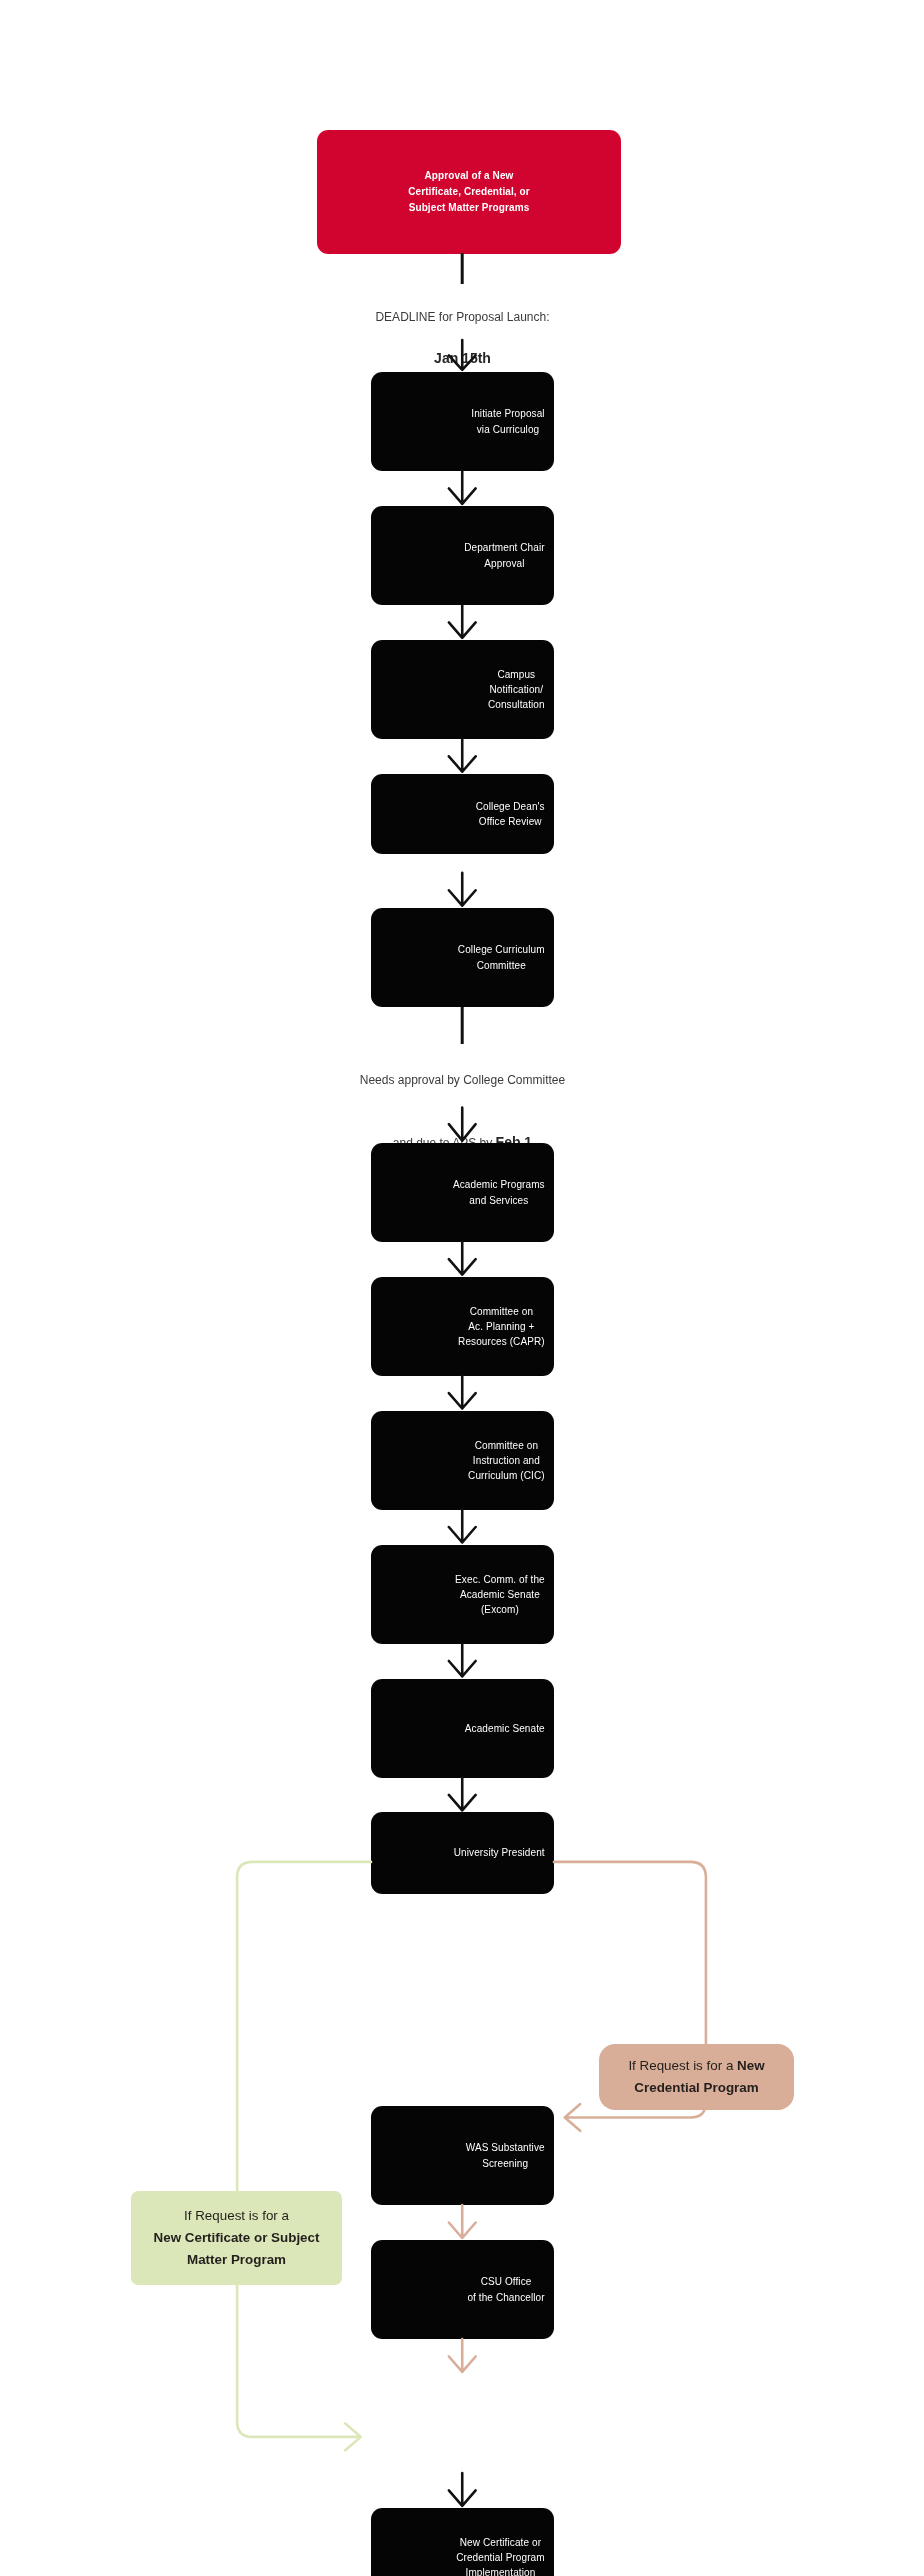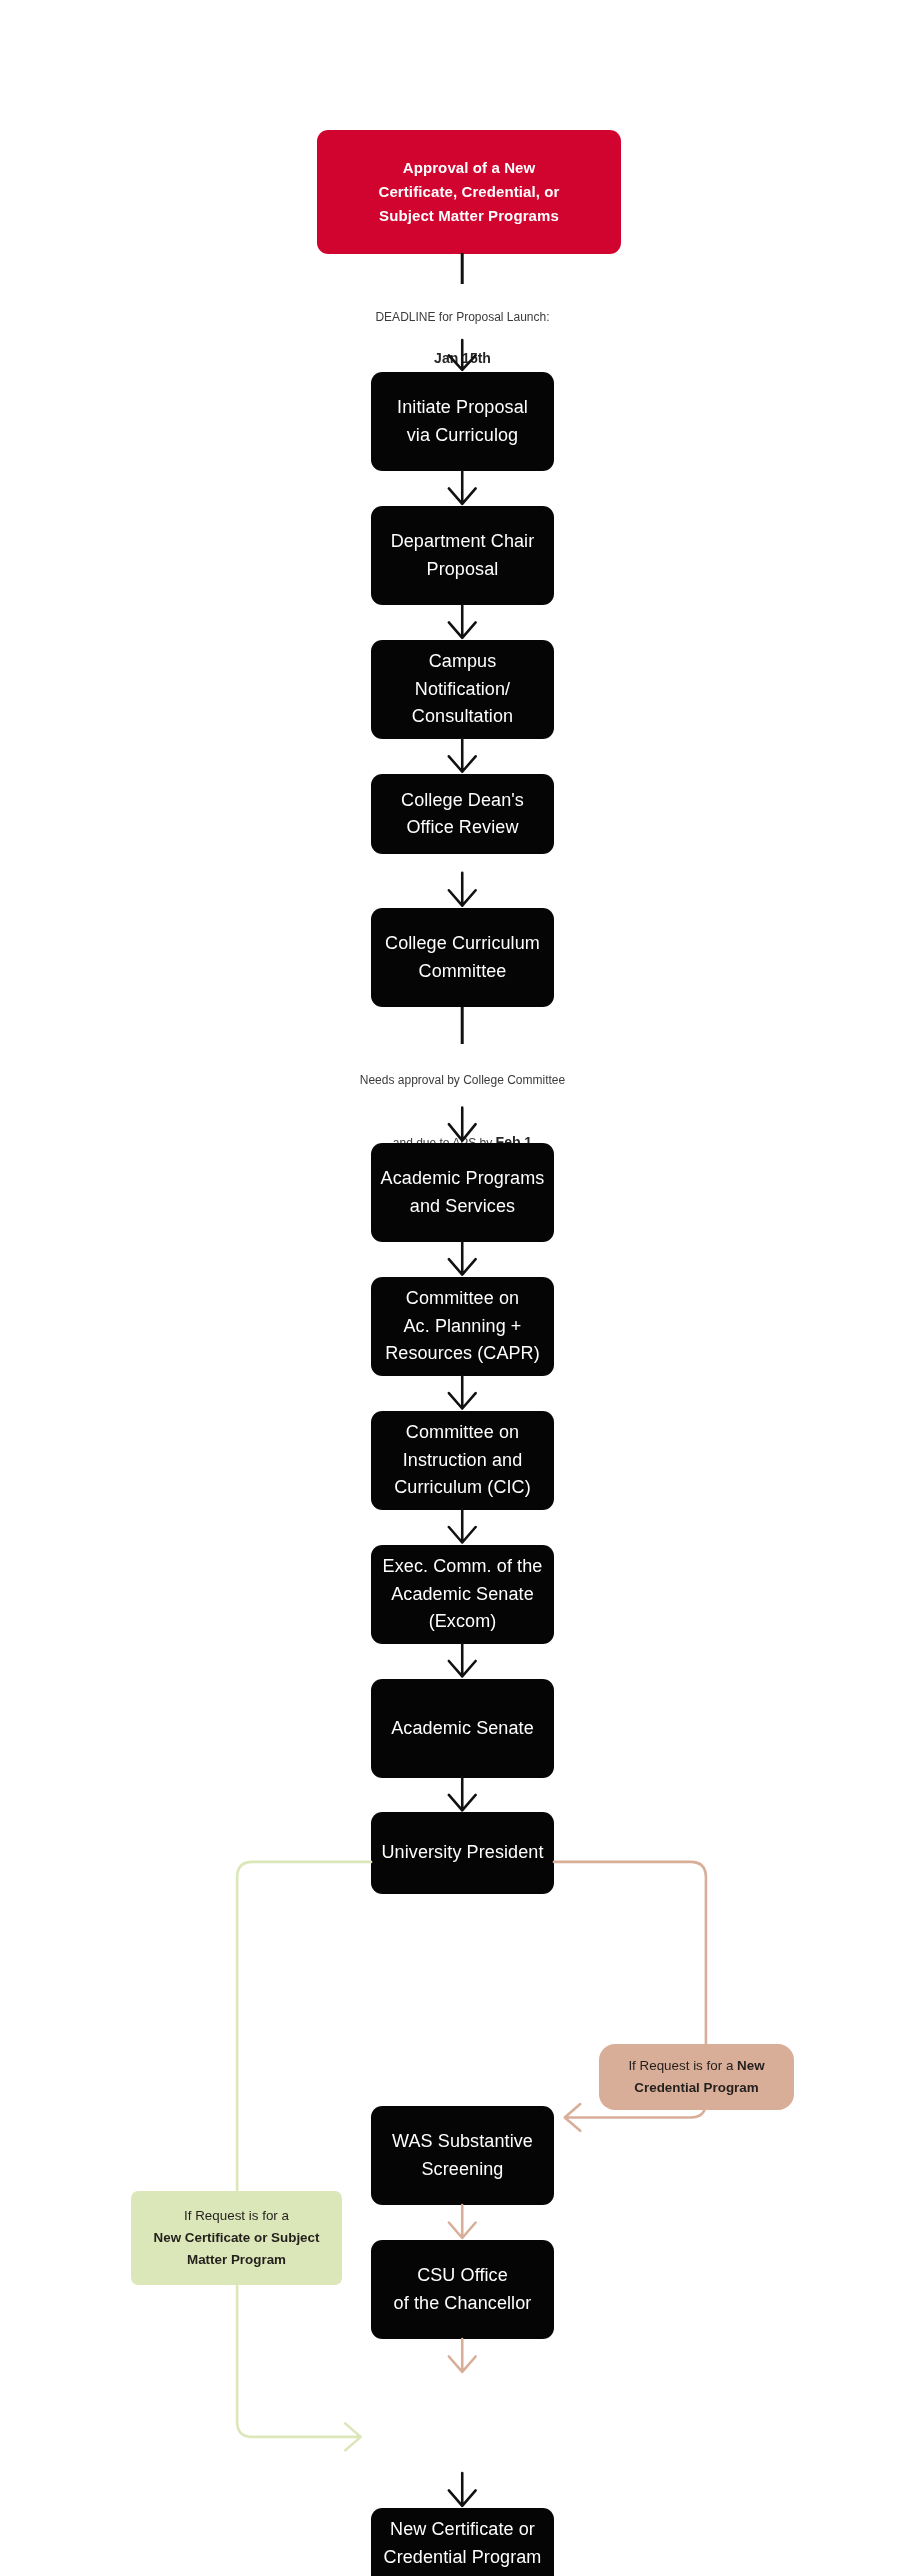--- a/index.html
+++ b/index.html
@@ -22,29 +22,30 @@
     position: absolute;
     display: flex;
     align-items: center;
     justify-content: center;
     text-align: center;
     border-radius: 11.3px;
   }
   .node-black {
     background: #050505;
     color: #ffffff;
-    font-size: 18px;
+    font-size: 10px;
     line-height: 1.52;
     font-weight: 400;
     letter-spacing: 0.1px;
+    justify-content: flex-end;
   }
   .node-red {
     background: #d1042f;
     color: #ffffff;
-    font-size: 15px;
+    font-size: 10px;
     line-height: 1.62;
     font-weight: 700;
     letter-spacing: 0.1px;
   }
   .node .txt { padding: 0 9.3px; white-space: pre-line; }
 
   
   .callout {
     position: absolute;
     display: flex;
@@ -119,21 +120,21 @@
     <span class="txt">Initiate Proposal
 via Curriculog</span>
   </div>
 
   <svg class="arrow-svg" style="left:0; top:0; width:925px; height:2815px;" viewBox="0 0 1795 5464" width="925" height="2815">
     <path class="path-line stroke-black" d="M897,914 L897,976 M871,948 L897,978 L923,948"></path>
   </svg>
 
   <div class="node node-black" style="left:371px; top:506px; width:183px; height:99px;">
     <span class="txt">Department Chair
-Proposal</span>
+Approval</span>
   </div>
 
   <svg class="arrow-svg" style="left:0; top:0; width:925px; height:2815px;" viewBox="0 0 1795 5464" width="925" height="2815">
     <path class="path-line stroke-black" d="M897,1174 L897,1236 M871,1208 L897,1238 L923,1208"></path>
   </svg>
 
   <div class="node node-black" style="left:371px; top:640px; width:183px; height:99px;">
     <span class="txt">Campus
 Notification/
 Consultation</span>

